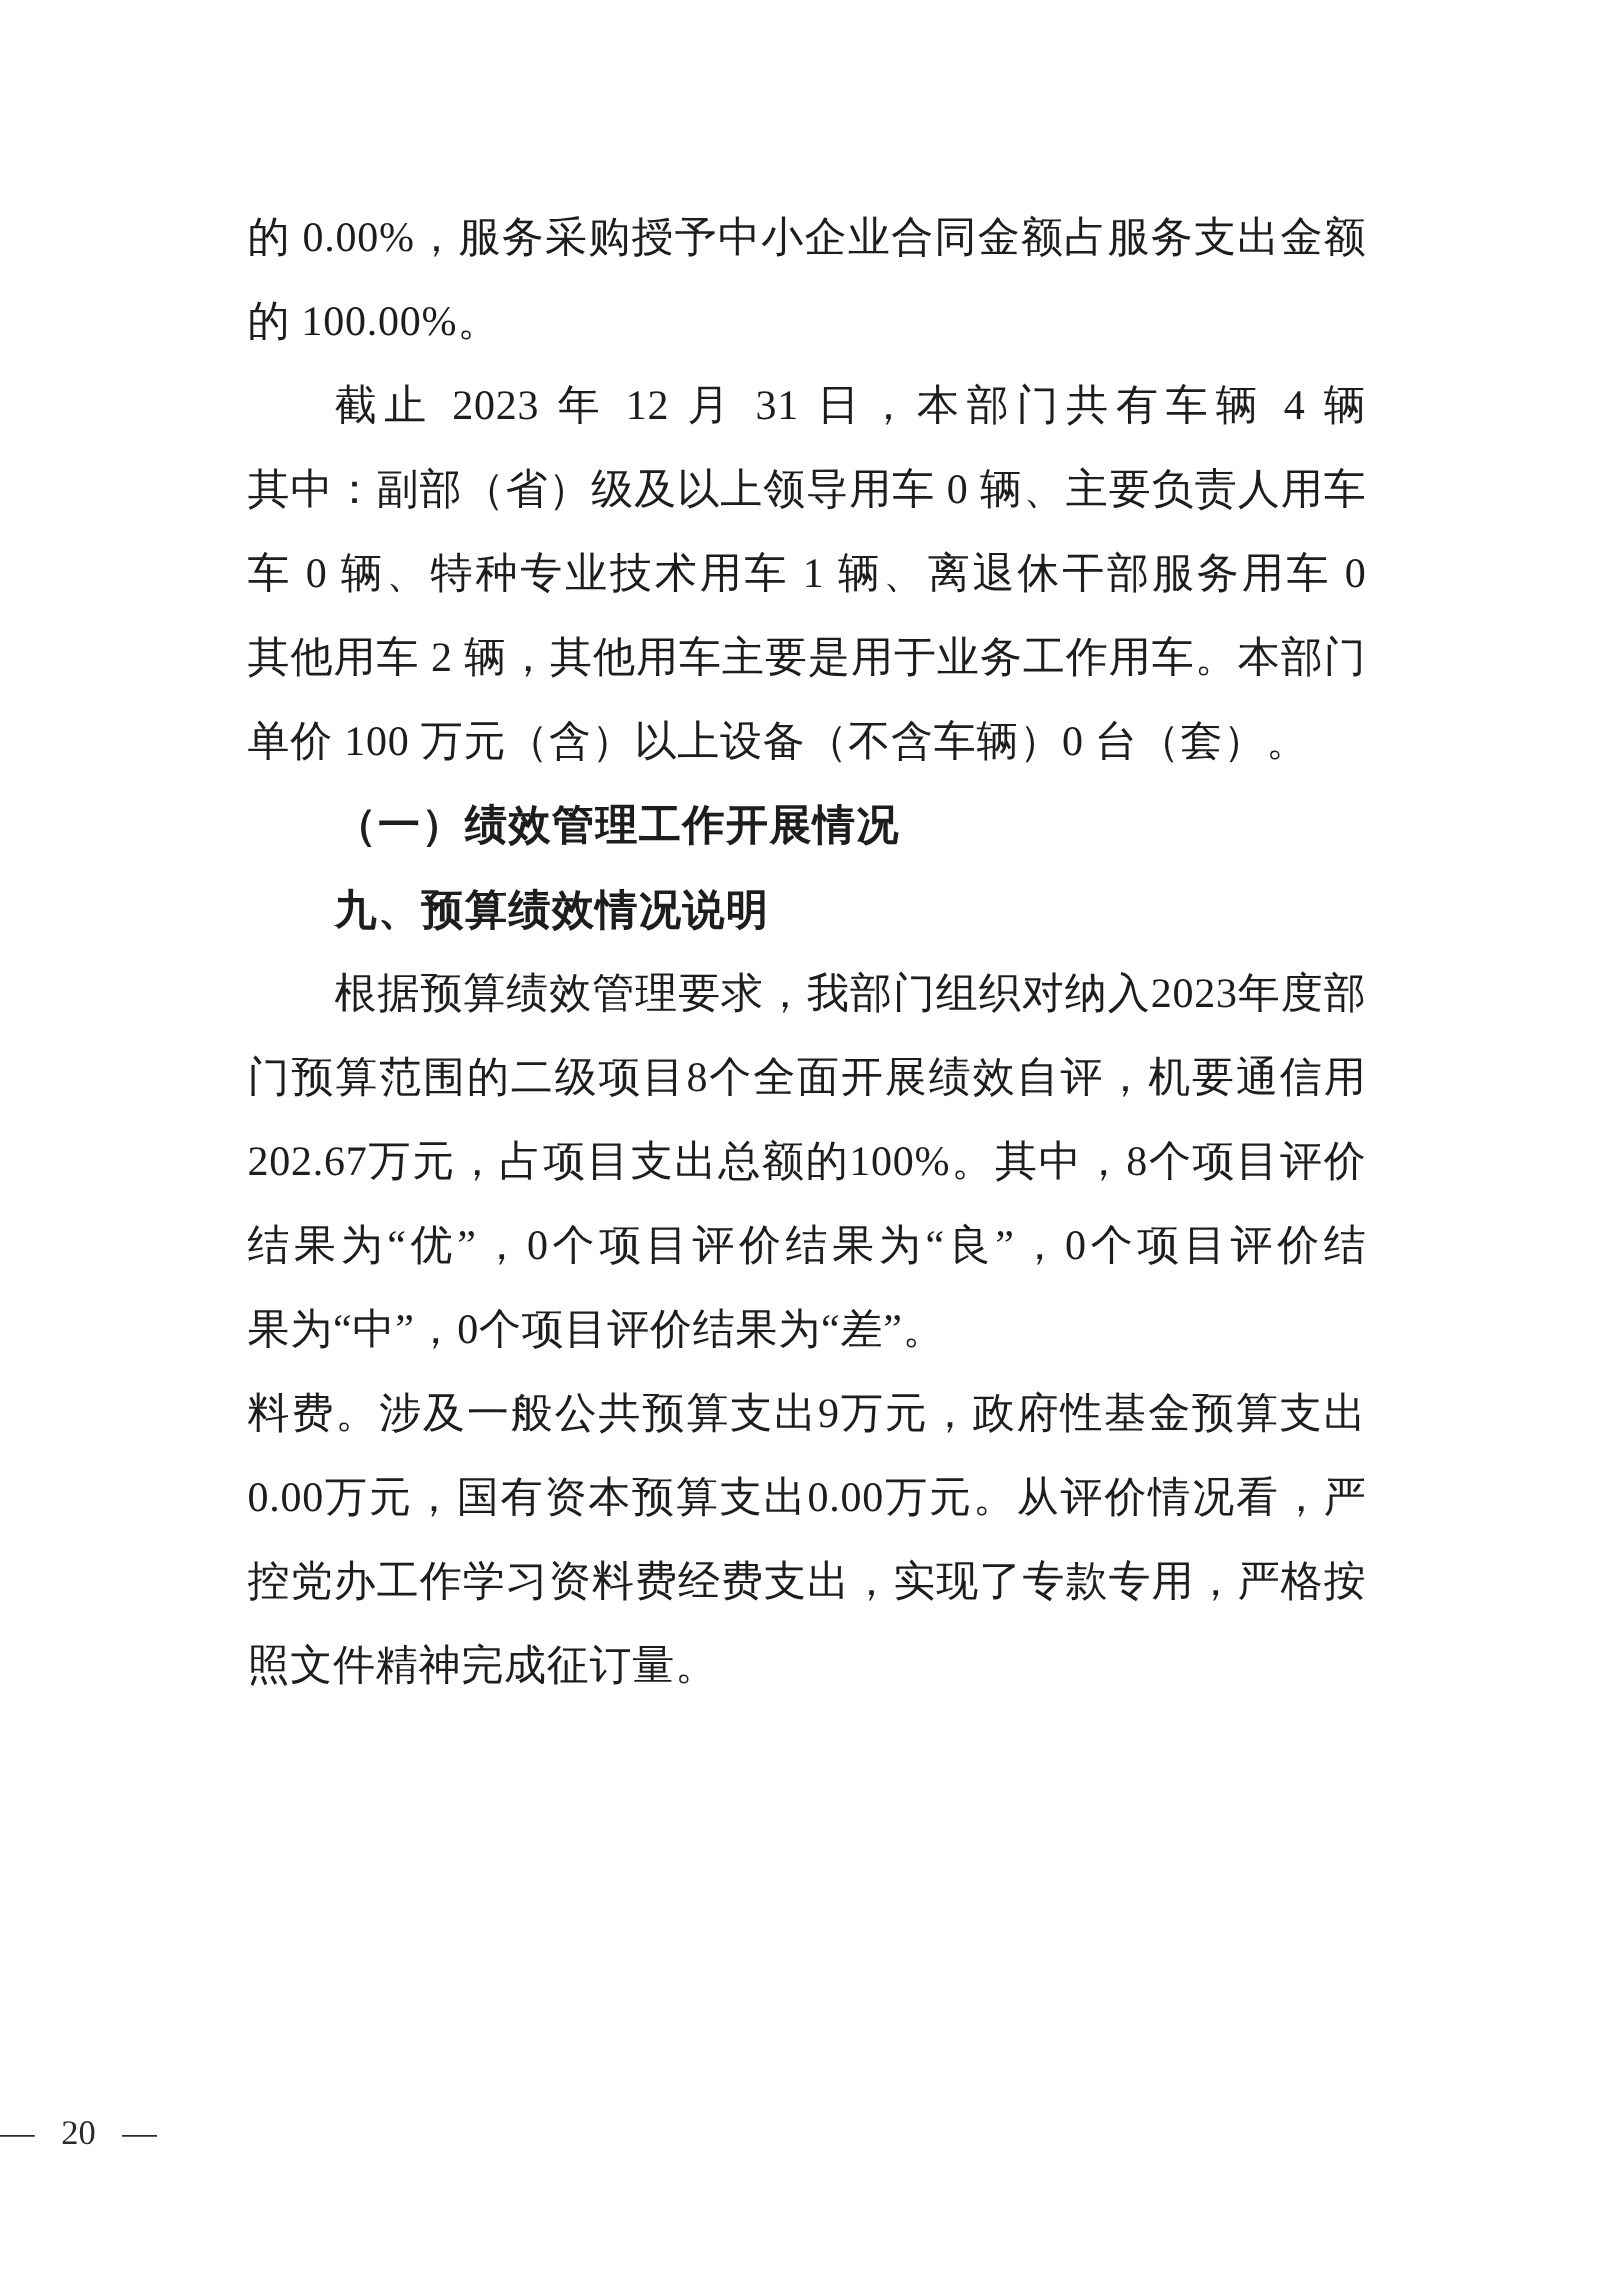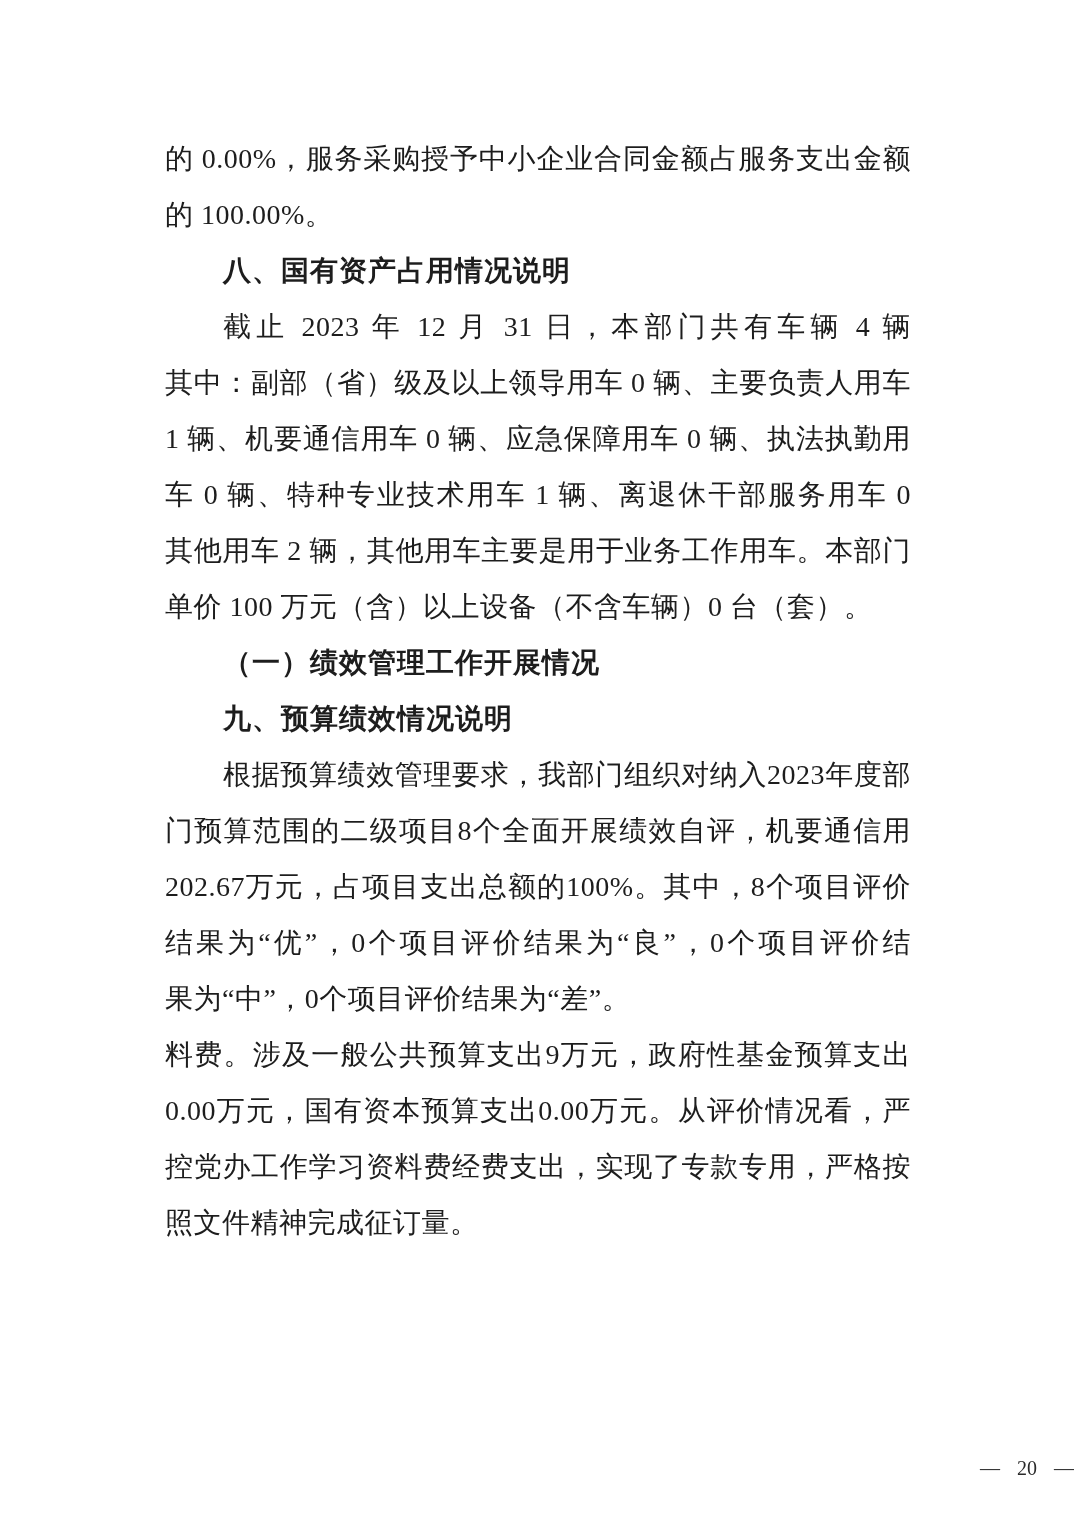--- a/index.html
+++ b/index.html
@@ -45,41 +45,39 @@
     font-family: "Liberation Sans", "DejaVu Sans", sans-serif;
     font-weight: 700;
     letter-spacing: 1px;
   }
   .h-kai {
     font-weight: 700;
     letter-spacing: 1px;
   }
   .footer {
     position: absolute;
-    top: 1448px;
+    top: 1402px;
     left: 0;
     width: 100%;
-    text-align: right;
-    font-size: 20px;
+    text-align: left;
+    font-size: 23px;
     line-height: 40px;
     word-spacing: 12px;
     color: #2a2a2a;
   }
 </style>
 </head>
 <body>
 
 <div class="page">
   <div class="textcol">
     <div class="line fill">的 0.00%，服务采购授予中小企业合同金额占服务支出金额</div>
     <div class="line end">的 100.00%。</div>
-    <div class="line end indent h-sans">八、国有资产占用情况说明</div>
     <div class="line fill indent">截止 2023 年 12 月 31 日，本部门共有车辆 4 辆（台），</div>
     <div class="line fill">其中：副部（省）级及以上领导用车 0 辆、主要负责人用车</div>
-    <div class="line fill">1 辆、机要通信用车 0 辆、应急保障用车 0 辆、执法执勤用</div>
     <div class="line fill">车 0 辆、特种专业技术用车 1 辆、离退休干部服务用车 0 辆、</div>
     <div class="line fill">其他用车 2 辆，其他用车主要是用于业务工作用车。本部门</div>
     <div class="line end">单价 100 万元（含）以上设备（不含车辆）0 台（套）。</div>
     <div class="line end indent h-kai">（一）绩效管理工作开展情况</div>
     <div class="line end indent h-sans">九、预算绩效情况说明</div>
     <div class="line fill indent">根据预算绩效管理要求，我部门组织对纳入2023年度部</div>
     <div class="line fill">门预算范围的二级项目8个全面开展绩效自评，机要通信用车</div>
     <div class="line fill">202.67万元，占项目支出总额的100%。其中，8个项目评价</div>
     <div class="line fill">结果为“优”，0个项目评价结果为“良”，0个项目评价结</div>
     <div class="line end">果为“中”，0个项目评价结果为“差”。</div>

